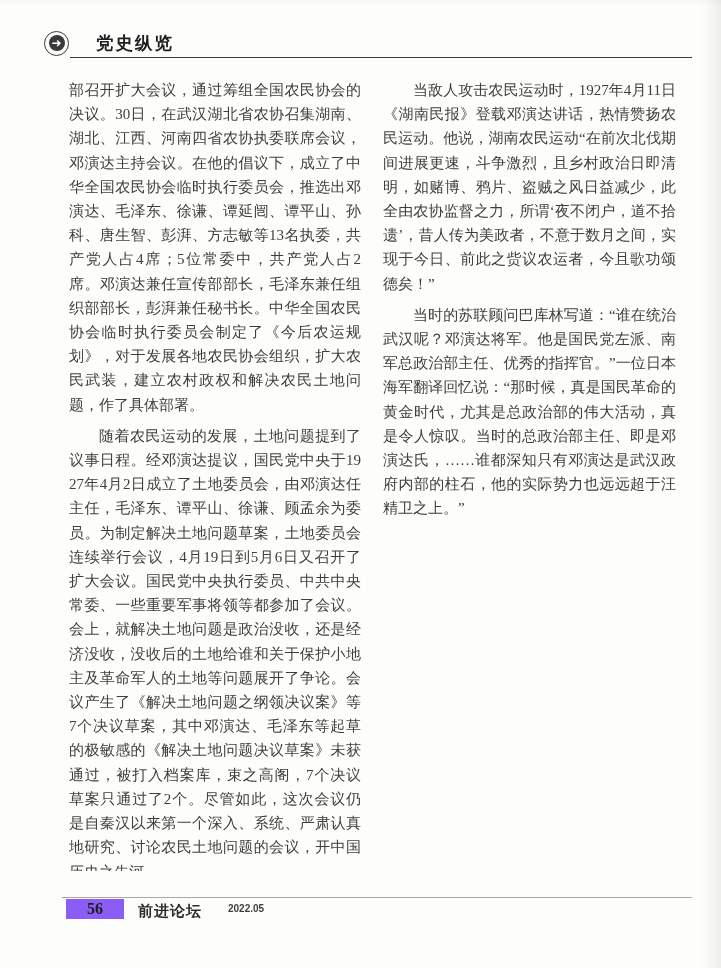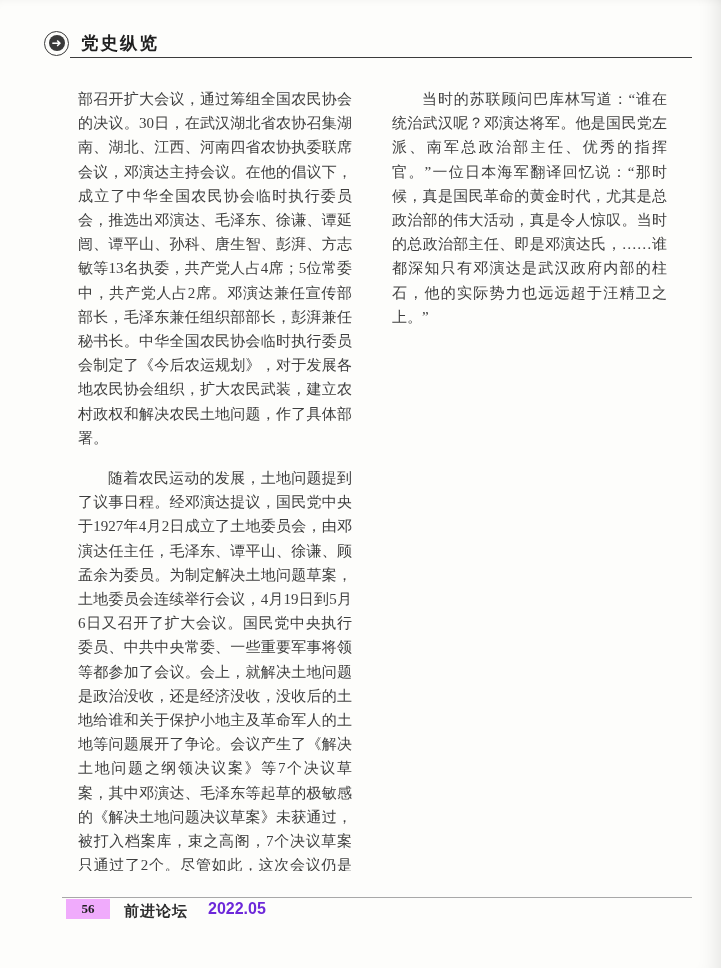--- a/index.html
+++ b/index.html
@@ -24,56 +24,56 @@
     width:23px;height:23px;border:1.2px solid #3a3a3a;border-radius:50%;
     display:flex;align-items:center;justify-content:center;flex:0 0 auto;
   }
   .hdr-icon .inner{
     width:16px;height:16px;border-radius:50%;background:#3a3a3a;
     color:#ffffff;font-size:12px;line-height:16px;text-align:center;
     font-family:"DejaVu Sans",sans-serif;
   }
   .hdr-title{
     font-family:"Liberation Sans","DejaVu Sans",sans-serif;
-    font-weight:bold;font-size:17.5px;color:#1f1f1f;letter-spacing:2px;
+    font-weight:bold;font-size:17.5px;color:#1f1f1f;letter-spacing:2px;margin-left:15px;
   }
   .hdr-rule{
     position:absolute;left:70px;top:57px;width:622px;height:1.2px;background:#3c3c3c;
   }
   
   .column{
     position:absolute;top:71px;
     font-size:15px;line-height:24.2px;color:#3e3e3e;
     text-align:justify;word-break:break-all;overflow:hidden;
   }
   .col-left{left:62px;width:306px;height:800px;}
   .col-right{left:376px;width:307px;height:820px;}
-  .para{margin:16px;}
+  .para{margin:7px;}
   .para.indent{text-indent:2em;}
   
   .footer-rule{
     position:absolute;left:62px;top:897px;width:630px;height:1px;background:#a8a8a8;
   }
   .footer{
     position:absolute;left:66px;top:898px;height:21px;
     display:flex;align-items:center;gap:14px;
   }
   .page-badge{
-    width:44px;height:20px;background:#f0abfc;
+    width:58px;height:20px;background:#8b5cf6;
     display:flex;align-items:center;justify-content:center;
-    font-weight:bold;font-size:13px;color:#1e1e1e;
+    font-weight:bold;font-size:16px;color:#1e1e1e;
     font-family:"Liberation Serif","DejaVu Serif",serif;
   }
   .journal-name{
     font-family:"Liberation Sans","DejaVu Sans",sans-serif;
     font-weight:bold;font-size:15px;color:#2c2c2c;letter-spacing:1px;margin-top:6px;
   }
   .journal-issue{
     font-family:"Liberation Sans","DejaVu Sans",sans-serif;
-    font-weight:bold;font-size:16px;color:#6d28d9;margin-left:6px;
+    font-weight:bold;font-size:10px;color:#404040;margin-left:12px;
   }
 </style>
 </head>
 <body>
 
 <div class="page">
 
   <div class="header">
     <span class="hdr-icon">
       <span class="inner">➜</span>
@@ -82,20 +82,21 @@
   </div>
   <div class="hdr-rule"></div>
 
   <div class="column col-left">
       <p class="para">部召开扩大会议，通过筹组全国农民协会的决议。30日，在武汉湖北省农协召集湖南、湖北、江西、河南四省农协执委联席会议，邓演达主持会议。在他的倡议下，成立了中华全国农民协会临时执行委员会，推选出邓演达、毛泽东、徐谦、谭延闿、谭平山、孙科、唐生智、彭湃、方志敏等13名执委，共产党人占4席；5位常委中，共产党人占2席。邓演达兼任宣传部部长，毛泽东兼任组织部部长，彭湃兼任秘书长。中华全国农民协会临时执行委员会制定了《今后农运规划》，对于发展各地农民协会组织，扩大农民武装，建立农村政权和解决农民土地问题，作了具体部署。</p>
       <p class="para indent">随着农民运动的发展，土地问题提到了议事日程。经邓演达提议，国民党中央于1927年4月2日成立了土地委员会，由邓演达任主任，毛泽东、谭平山、徐谦、顾孟余为委员。为制定解决土地问题草案，土地委员会连续举行会议，4月19日到5月6日又召开了扩大会议。国民党中央执行委员、中共中央常委、一些重要军事将领等都参加了会议。会上，就解决土地问题是政治没收，还是经济没收，没收后的土地给谁和关于保护小地主及革命军人的土地等问题展开了争论。会议产生了《解决土地问题之纲领决议案》等7个决议草案，其中邓演达、毛泽东等起草的极敏感的《解决土地问题决议草案》未获通过，被打入档案库，束之高阁，7个决议草案只通过了2个。尽管如此，这次会议仍是自秦汉以来第一个深入、系统、严肃认真地研究、讨论农民土地问题的会议，开中国历史之先河。</p>
       <p class="para indent">在毛泽东提出“武装农民”的同时，邓演达主张建立农民政权和农民武装。他说：“至于农民政权，在政治上已经承认，并且有过决议，给农民的武装，使有充分的力量，消灭受土豪劣绅操纵的民团团防等。欲使土地问题得解决，国民政府应定出自治机关组织条例，使政权掌握在农民手里。”1926年10月，邓演达主持的总政治部呈请国民政府将前方所缴获的部分枪支弹药拨给各省农民协会，组织农民自卫军。12月，总政治部公布了解决民团与农军纠纷的十条办法，规定：</p>
     </div>
 
   <div class="column col-right">
+      <p class="para indent">当敌人攻击农民运动时，1927年4月11日《湖南民报》登载邓演达讲话，热情赞扬农民运动。他说，湖南农民运动“在前次北伐期间进展更速，斗争激烈，且乡村政治日即清明，如赌博、鸦片、盗贼之风日益减少，此全由农协监督之力，所谓‘夜不闭户，道不拾遗’，昔人传为美政者，不意于数月之间，实现于今日、前此之赀议农运者，今且歌功颂德矣！”</p>
       <p class="para indent">当时的苏联顾问巴库林写道：“谁在统治武汉呢？邓演达将军。他是国民党左派、南军总政治部主任、优秀的指挥官。”一位日本海军翻译回忆说：“那时候，真是国民革命的黄金时代，尤其是总政治部的伟大活动，真是令人惊叹。当时的总政治部主任、即是邓演达氏，……谁都深知只有邓演达是武汉政府内部的柱石，他的实际势力也远远超于汪精卫之上。”</p>
     </div>
 
   <div class="footer-rule"></div>
   <div class="footer">
     <span class="page-badge">56</span>
     <span class="journal-name">前进论坛</span>
     <span class="journal-issue">2022.05</span>
   </div>
 

